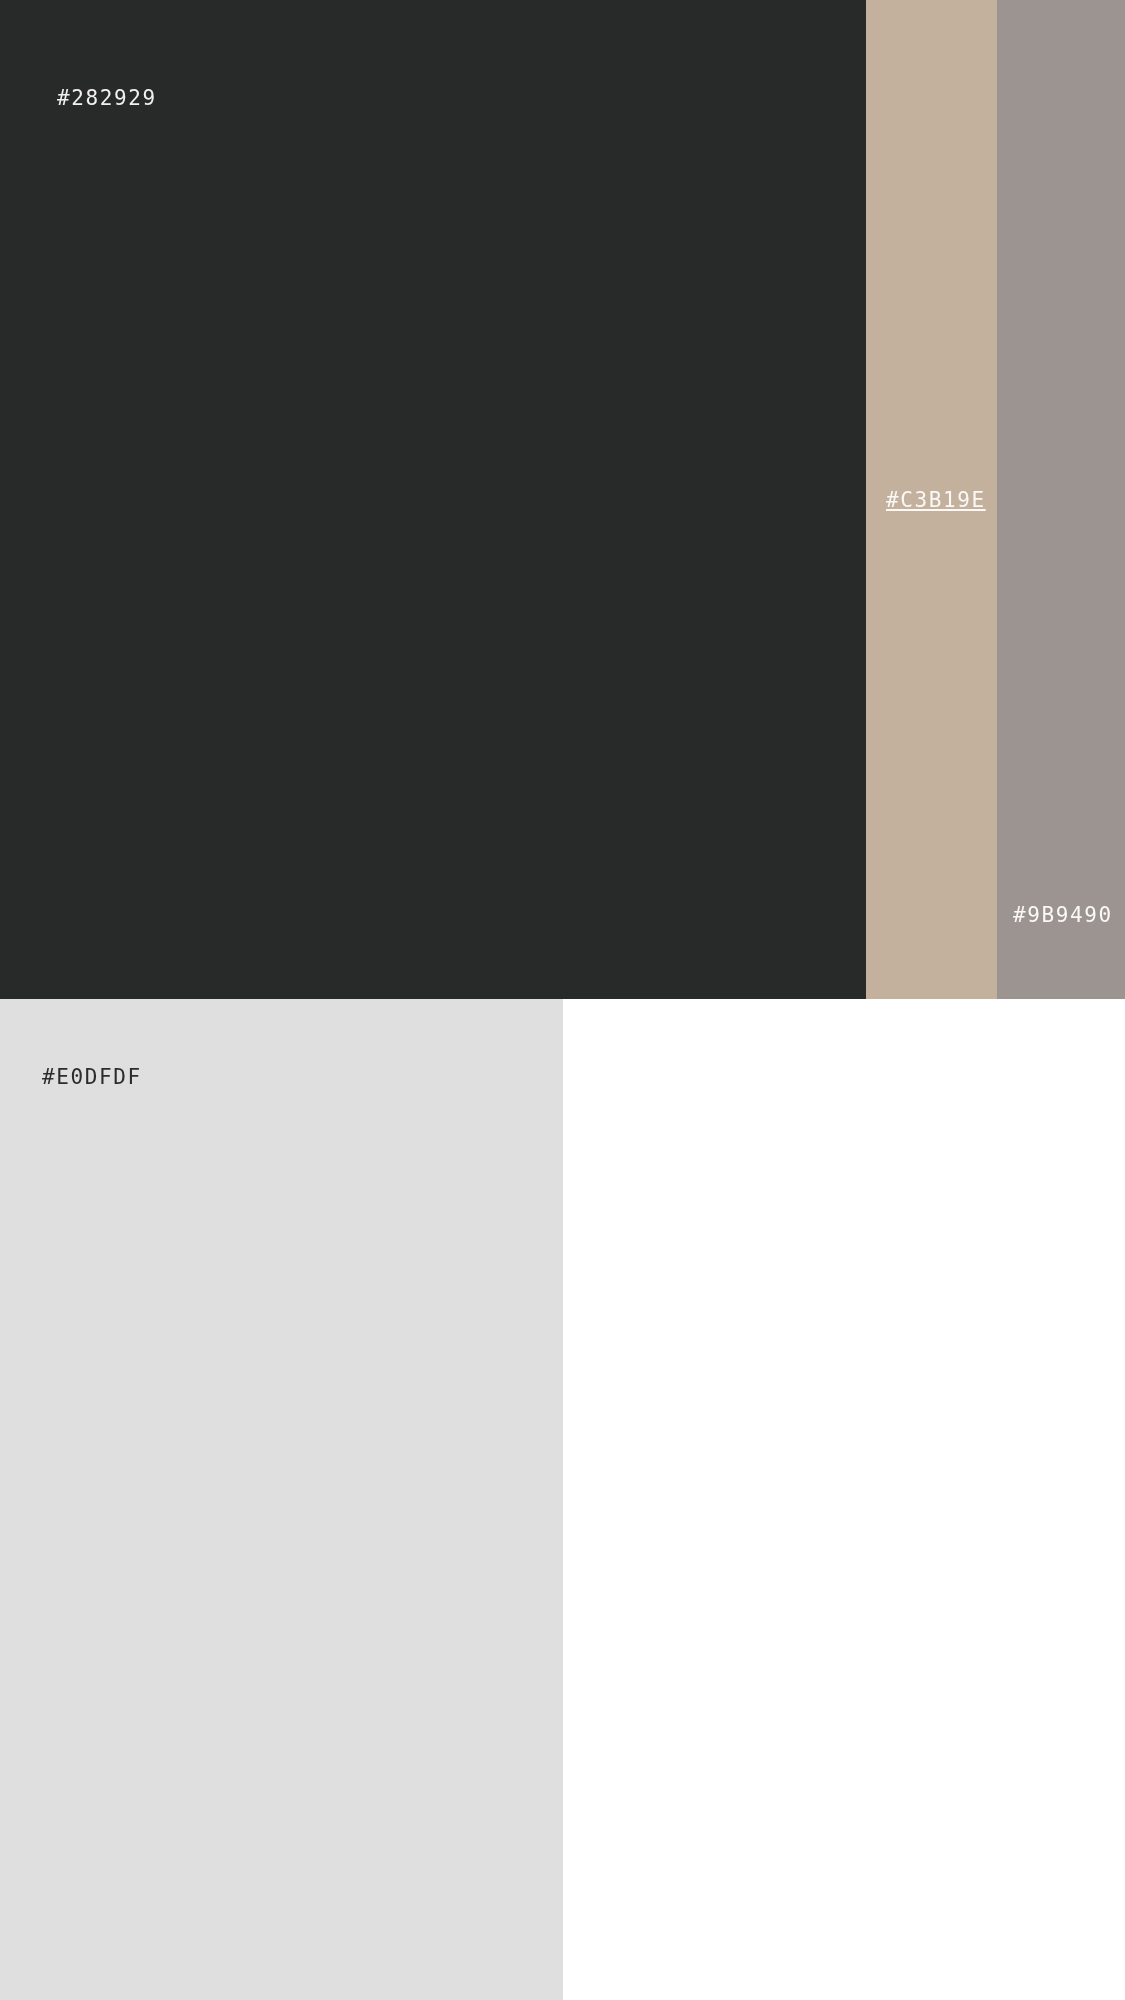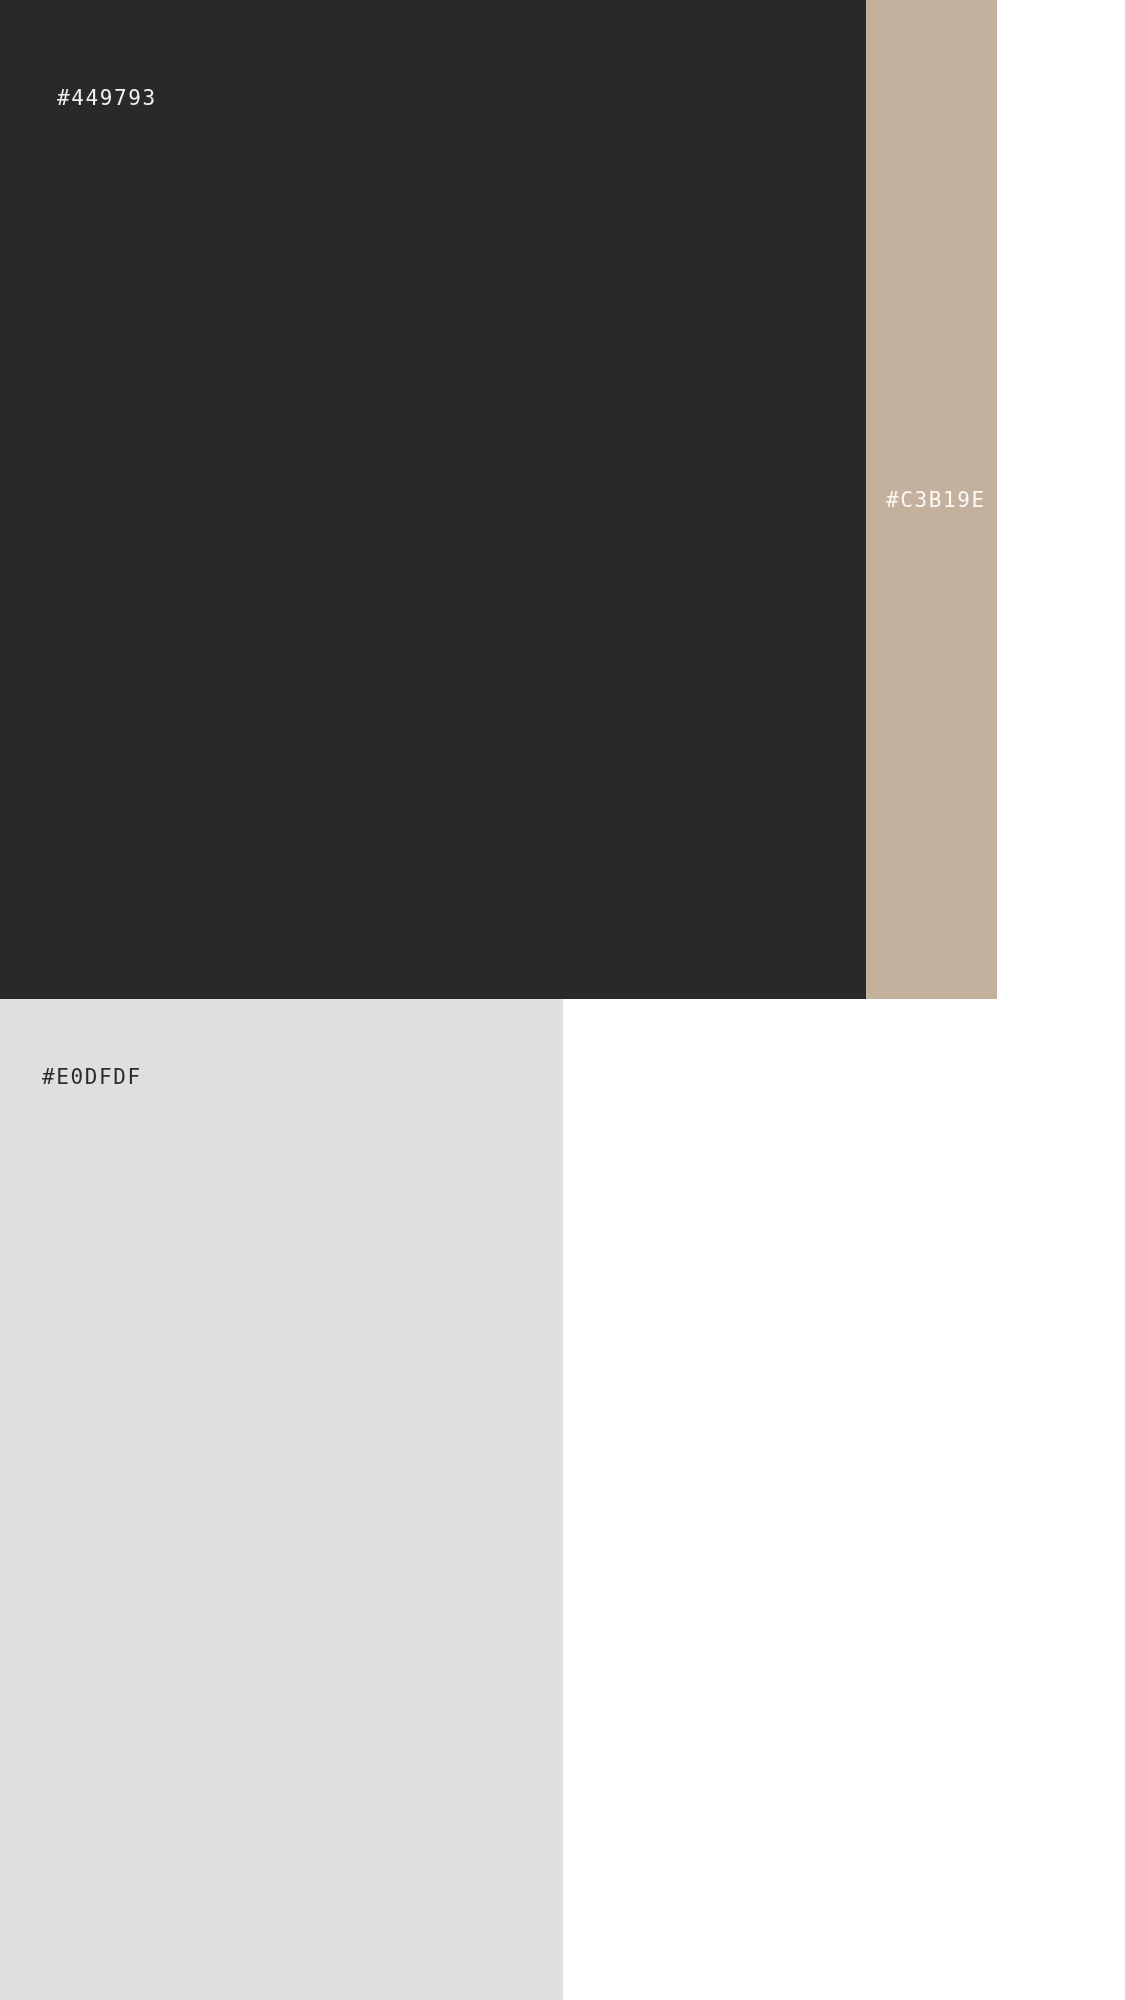--- a/index.html
+++ b/index.html
@@ -53,20 +53,21 @@
     left: 866px;
     top: 0;
     width: 131px;
     height: 999px;
     background: #C3B19E;
   }
   .swatch-tan .swatch-label {
     left: 20px;
     top: 490px;
     color: #fbf8f5;
+    text-decoration: underline;
   }
 
   .swatch-warmgray {
     left: 997px;
     top: 0;
     width: 128px;
     height: 999px;
     background: #9B9490;
   }
   .swatch-warmgray .swatch-label {
@@ -102,26 +103,29 @@
     top: 68px;
     color: #2c2c2c;
   }
 </style>
 </head>
 <body>
 
 <div class="palette">
 
   <div class="swatch swatch-dark">
-    <span class="swatch-label">#449793</span>
+    <span class="swatch-label">#282929</span>
   </div>
 
   <div class="swatch swatch-tan">
     <span class="swatch-label">#C3B19E</span>
   </div>
 
+  <div class="swatch swatch-warmgray">
+    <span class="swatch-label">#9B9490</span>
+  </div>
 
   <div class="swatch swatch-lightgray">
     <span class="swatch-label">#E0DFDF</span>
   </div>
 
 
 </div>
 
 </body></html>

